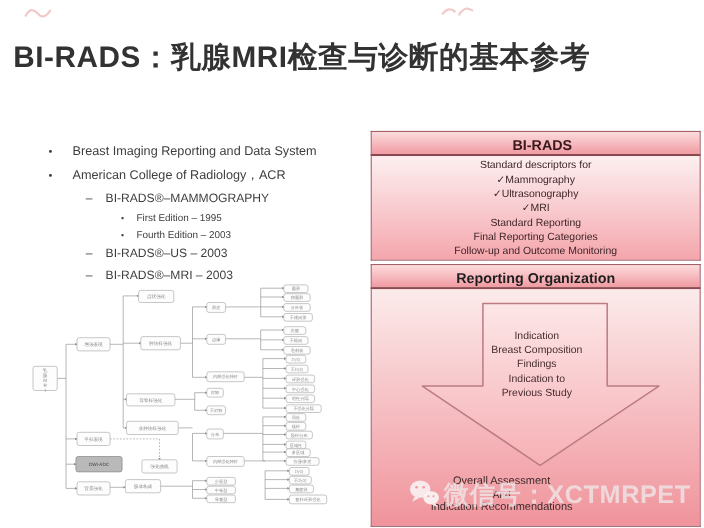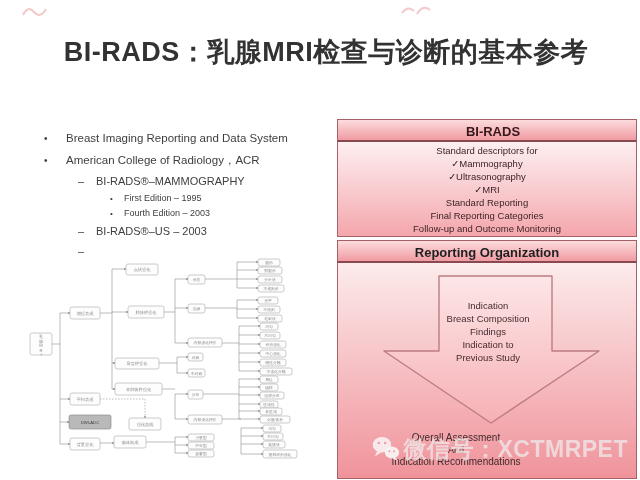--- a/index.html
+++ b/index.html
@@ -1,20 +1,20 @@
 <!DOCTYPE html>
 <html><head>
 <meta charset="utf-8">
 <style>
   html,body{margin:0;padding:0;background:#888;}
   .slide{position:relative;width:640px;height:480px;background:#ffffff;overflow:hidden;
          font-family:"Liberation Sans",sans-serif;margin:0 auto;}
 
   
-  .title{position:absolute;left:0;top:34px;width:640px;text-align:center;
+  .title{position:absolute;left:0;top:34px;width:640px;
          font-size:27px;font-weight:600;color:#323232;letter-spacing:0.5px;padding-left:12px;box-sizing:border-box;}
 
   
   .bullets{position:absolute;left:40px;top:127px;width:305px;color:#3e3e3e;}
   .b-row{display:flex;align-items:baseline;}
   .lv1{font-size:11.5px;height:22px;line-height:22px;}
   .lv1 .mk{width:8px;margin-left:4px;margin-right:14px;font-size:10px;}
   .lv2{font-size:11px;height:20px;line-height:20px;}
   .lv2 .mk{width:10px;margin-left:38px;margin-right:8px;}
   .lv3{font-size:9px;height:15px;line-height:15px;}
@@ -86,20 +86,21 @@
       <div class="b-row lv3">
         <span class="mk">•</span>
         <span>Fourth Edition – 2003</span>
       </div>
       <div class="b-row lv2">
         <span class="mk">–</span>
         <span>BI-RADS®–US – 2003</span>
       </div>
       <div class="b-row lv2">
         <span class="mk">–</span>
+        <span>BI-RADS®–MRI – 2003</span>
       </div>
     </div>
 
   <svg class="tree" width="310" height="225" viewBox="0 0 310 225">
     <defs>
       <marker id="arr" markerWidth="4" markerHeight="4" refX="3" refY="2" orient="auto">
         <path d="M0,0 L4,2 L0,4 Z" fill="#8f8f8f"></path>
       </marker>
     </defs>
   <polyline points="27,89 35,89" fill="none" stroke="#8f8f8f" stroke-width="0.6"></polyline>

